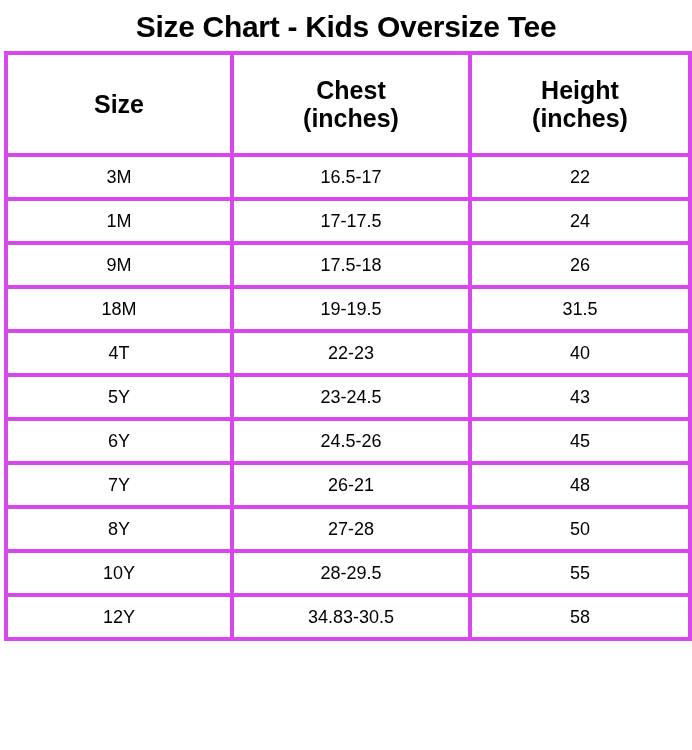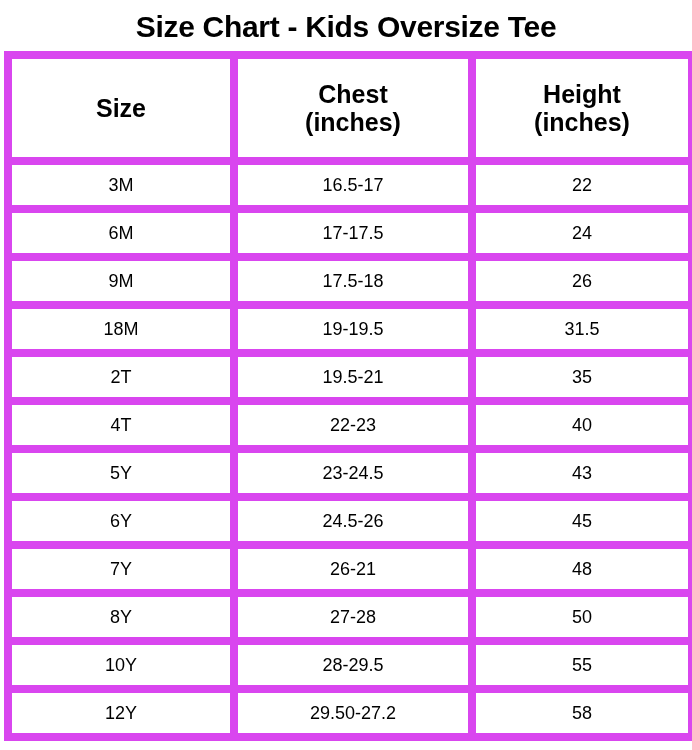--- a/index.html
+++ b/index.html
@@ -30,21 +30,21 @@
     line-height: 1.1;
   }
   table.size-table {
     border-collapse: collapse;
     width: 684px;
     margin: 0 4px;
     table-layout: fixed;
   }
   table.size-table th,
   table.size-table td {
-    border: 8px solid #d946ef;
+    border: 4px solid #d946ef;
     text-align: center;
     vertical-align: middle;
   }
   table.size-table th {
     font-size: 25px;
     font-weight: bold;
     line-height: 1.12;
     height: 94px;
     padding: 2px 4px;
   }
@@ -87,38 +87,33 @@
         </th>
       </tr>
     </thead>
     <tbody>
       <tr>
         <td>3M</td>
         <td>16.5-17</td>
         <td>22</td>
       </tr>
       <tr>
-        <td>6M</td>
+        <td>1M</td>
         <td>17-17.5</td>
         <td>24</td>
       </tr>
       <tr>
         <td>9M</td>
         <td>17.5-18</td>
         <td>26</td>
       </tr>
       <tr>
         <td>18M</td>
         <td>19-19.5</td>
         <td>31.5</td>
-      </tr>
-      <tr>
-        <td>2T</td>
-        <td>19.5-21</td>
-        <td>35</td>
       </tr>
       <tr>
         <td>4T</td>
         <td>22-23</td>
         <td>40</td>
       </tr>
       <tr>
         <td>5Y</td>
         <td>23-24.5</td>
         <td>43</td>
@@ -138,19 +133,19 @@
         <td>27-28</td>
         <td>50</td>
       </tr>
       <tr>
         <td>10Y</td>
         <td>28-29.5</td>
         <td>55</td>
       </tr>
       <tr>
         <td>12Y</td>
-        <td>29.50-27.2</td>
+        <td>34.83-30.5</td>
         <td>58</td>
       </tr>
     </tbody>
   </table>
 
 </div>
 
 </body></html>

